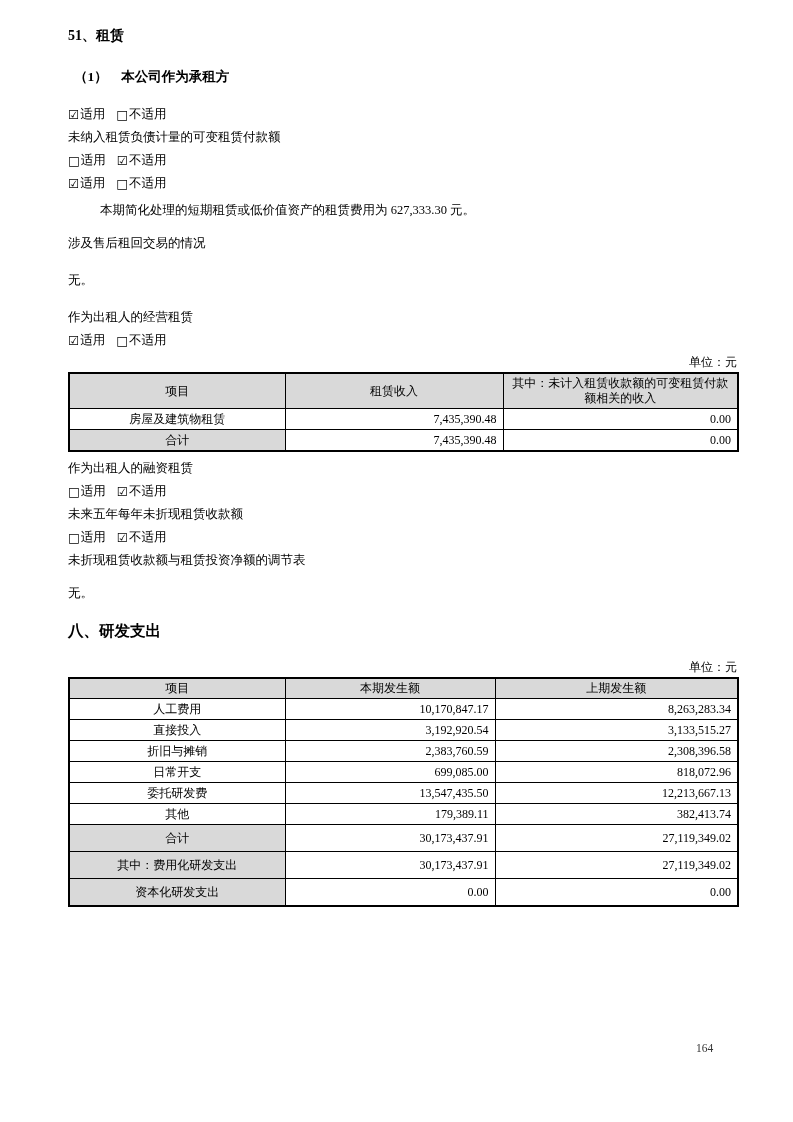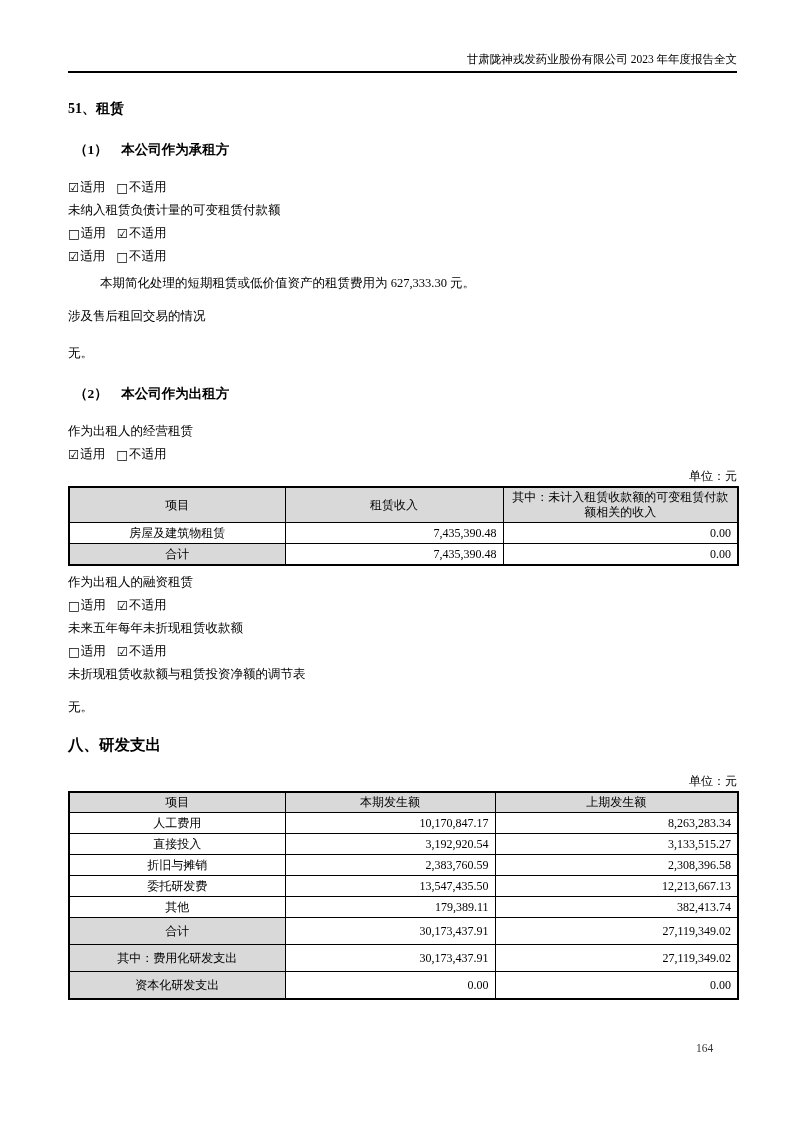--- a/index.html
+++ b/index.html
@@ -73,23 +73,20 @@
     left: 696px;
     font-size: 11.5px;
     color: #333;
   }
 </style>
 </head>
 <body>
 
 <div class="page">
 
-  <div class="doc-header">
-    <span>甘肃陇神戎发药业股份有限公司 2023 年年度报告全文</span>
-  </div>
 
   <div class="h-section">51、租赁</div>
 
   <div class="h-sub">（1）　本公司作为承租方</div>
 
   <div class="line gap-lg checkline">
     <span class="check-group">
       <span class="check-glyph">☑</span>
         <span>适用</span>
     </span>
@@ -123,21 +120,20 @@
         <span>不适用</span>
     </span>
   </div>
 
   <div class="line note-indent">本期简化处理的短期租赁或低价值资产的租赁费用为 627,333.30 元。</div>
 
   <div class="line gap-md">涉及售后租回交易的情况</div>
 
   <div class="line gap-lg">无。</div>
 
-  <div class="h-sub">（2）　本公司作为出租方</div>
 
   <div class="line gap-lg">作为出租人的经营租赁</div>
 
   <div class="line checkline">
     <span class="check-group">
       <span class="check-glyph">☑</span>
         <span>适用</span>
     </span>
     <span class="check-group">
       <span class="check-glyph">□</span>
@@ -227,20 +223,25 @@
       <td class="c-item">直接投入</td>
       <td class="c-num">3,192,920.54</td>
       <td class="c-num">3,133,515.27</td>
     </tr>
     <tr>
       <td class="c-item">折旧与摊销</td>
       <td class="c-num">2,383,760.59</td>
       <td class="c-num">2,308,396.58</td>
     </tr>
     <tr>
+      <td class="c-item">日常开支</td>
+      <td class="c-num">699,085.00</td>
+      <td class="c-num">818,072.96</td>
+    </tr>
+    <tr>
       <td class="c-item">委托研发费</td>
       <td class="c-num">13,547,435.50</td>
       <td class="c-num">12,213,667.13</td>
     </tr>
     <tr>
       <td class="c-item">其他</td>
       <td class="c-num">179,389.11</td>
       <td class="c-num">382,413.74</td>
     </tr>
     <tr class="tall">

